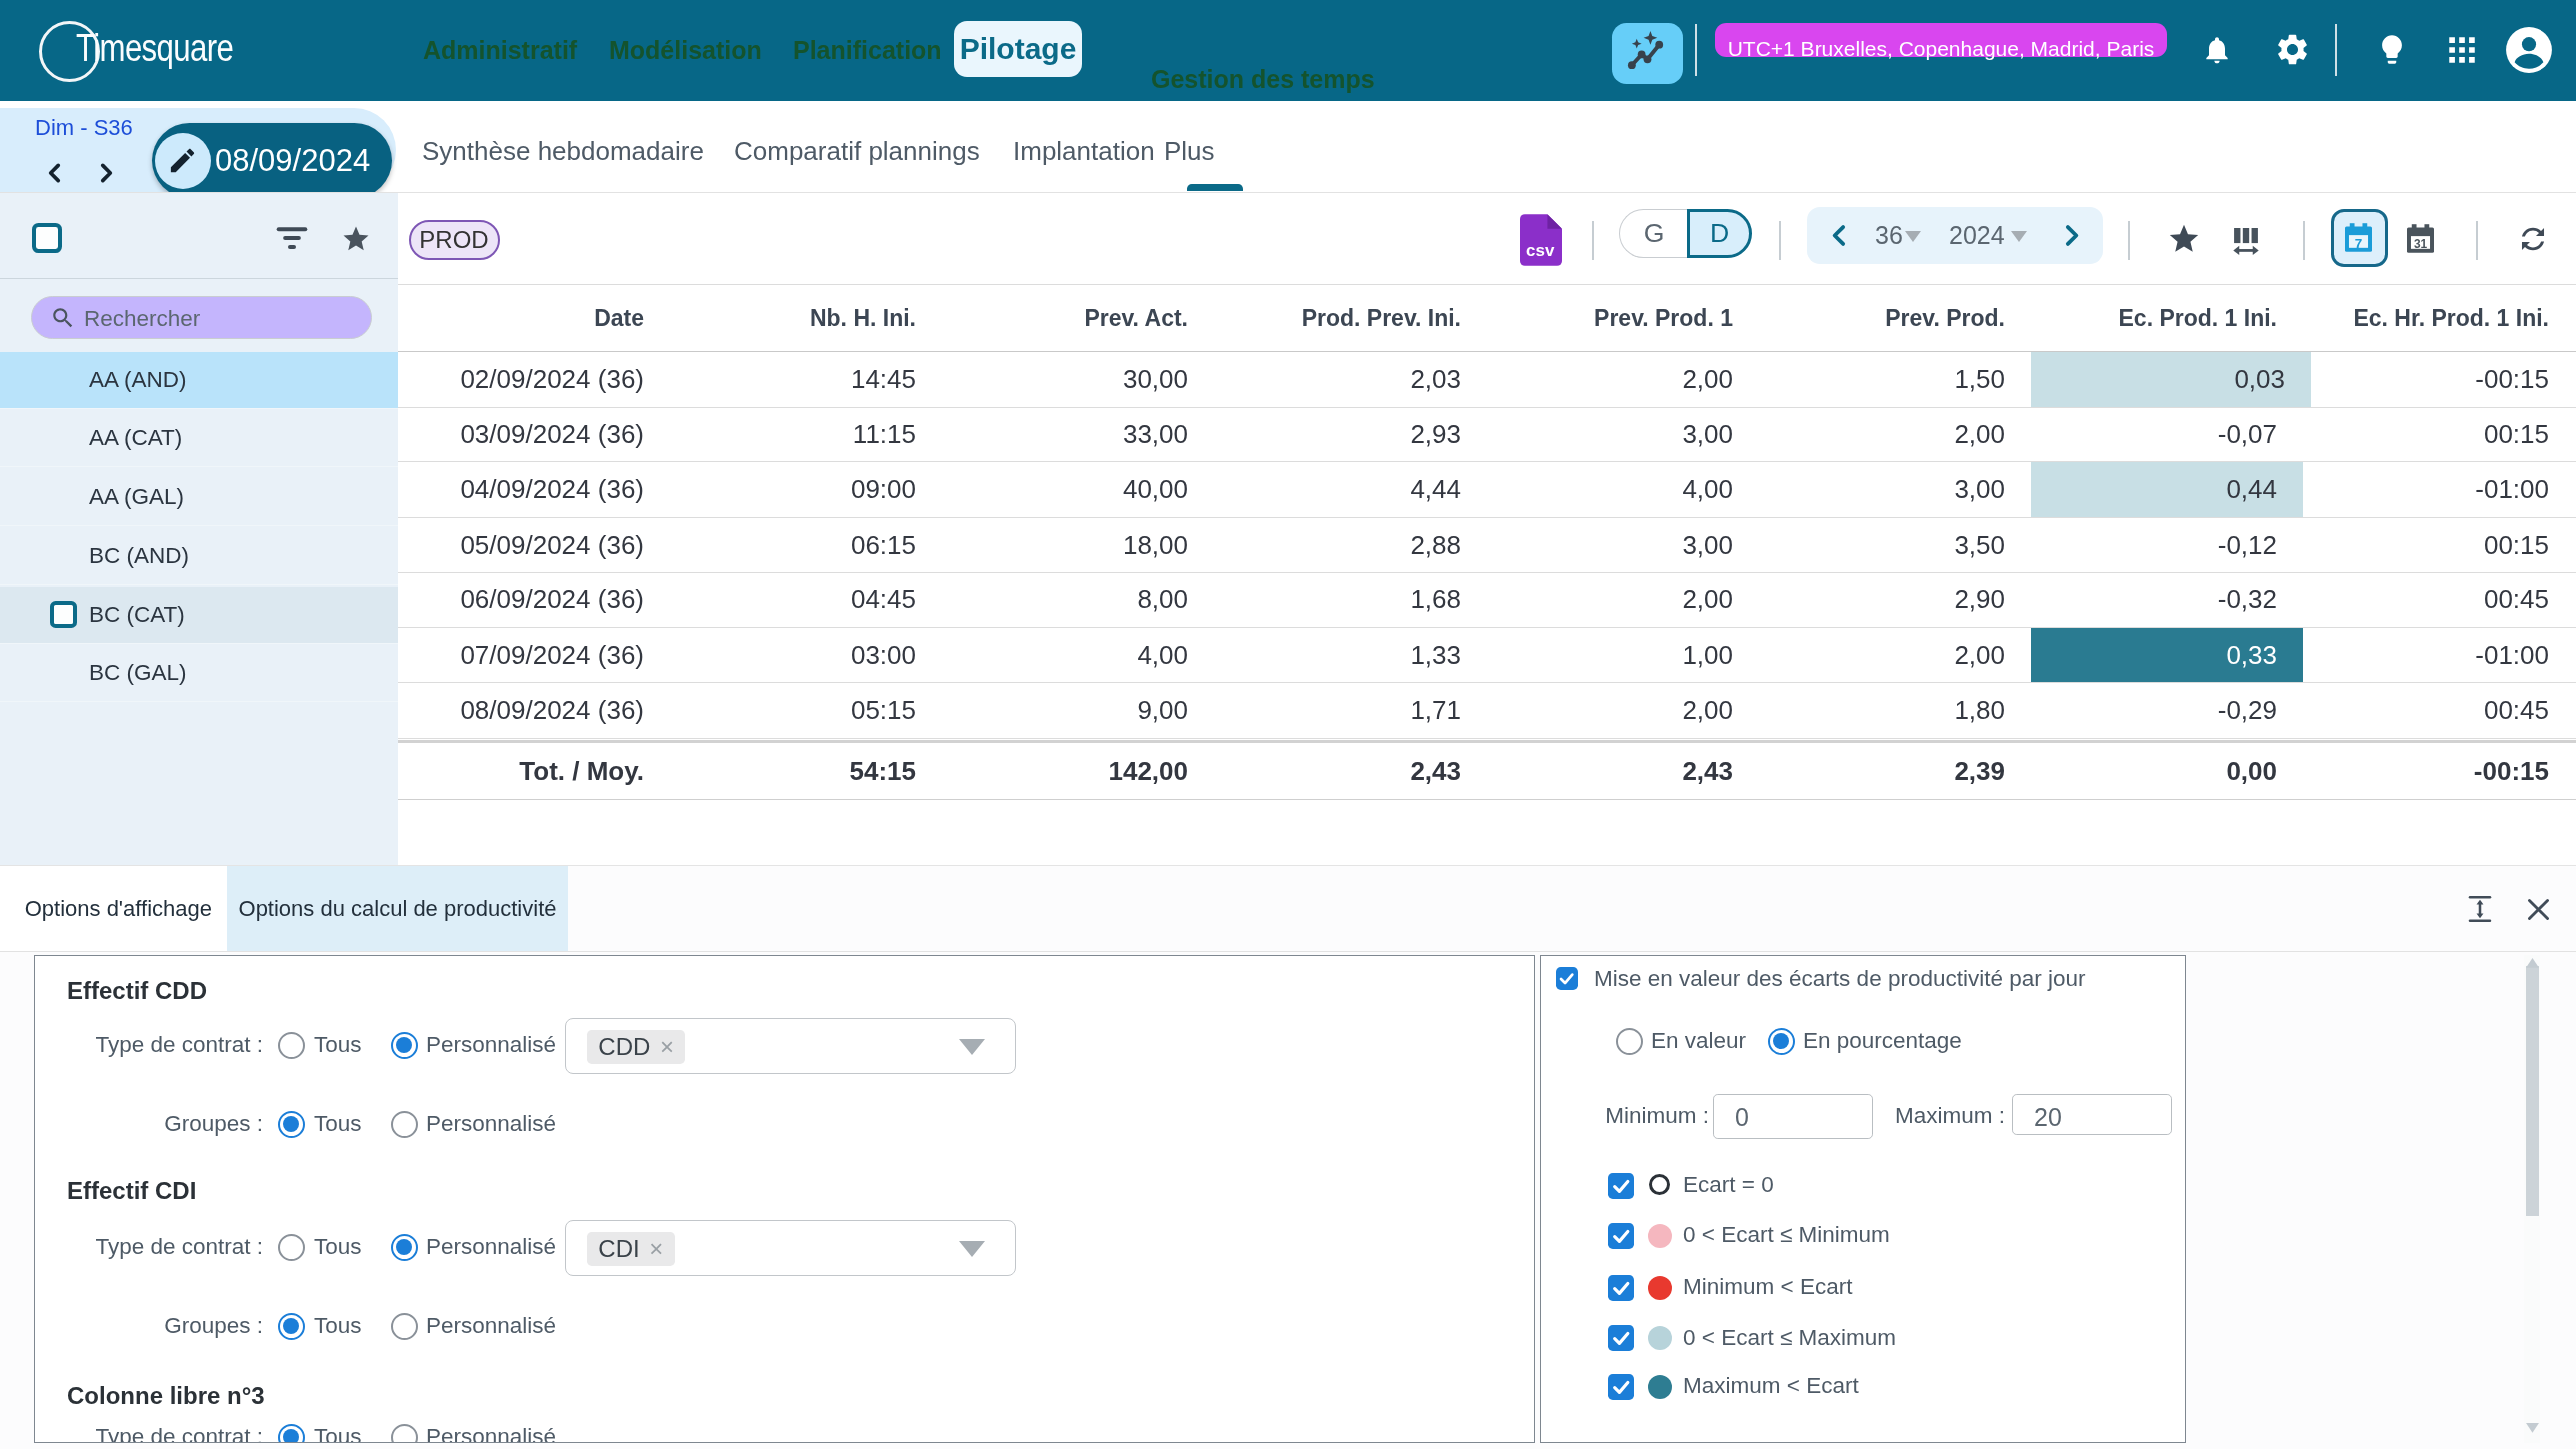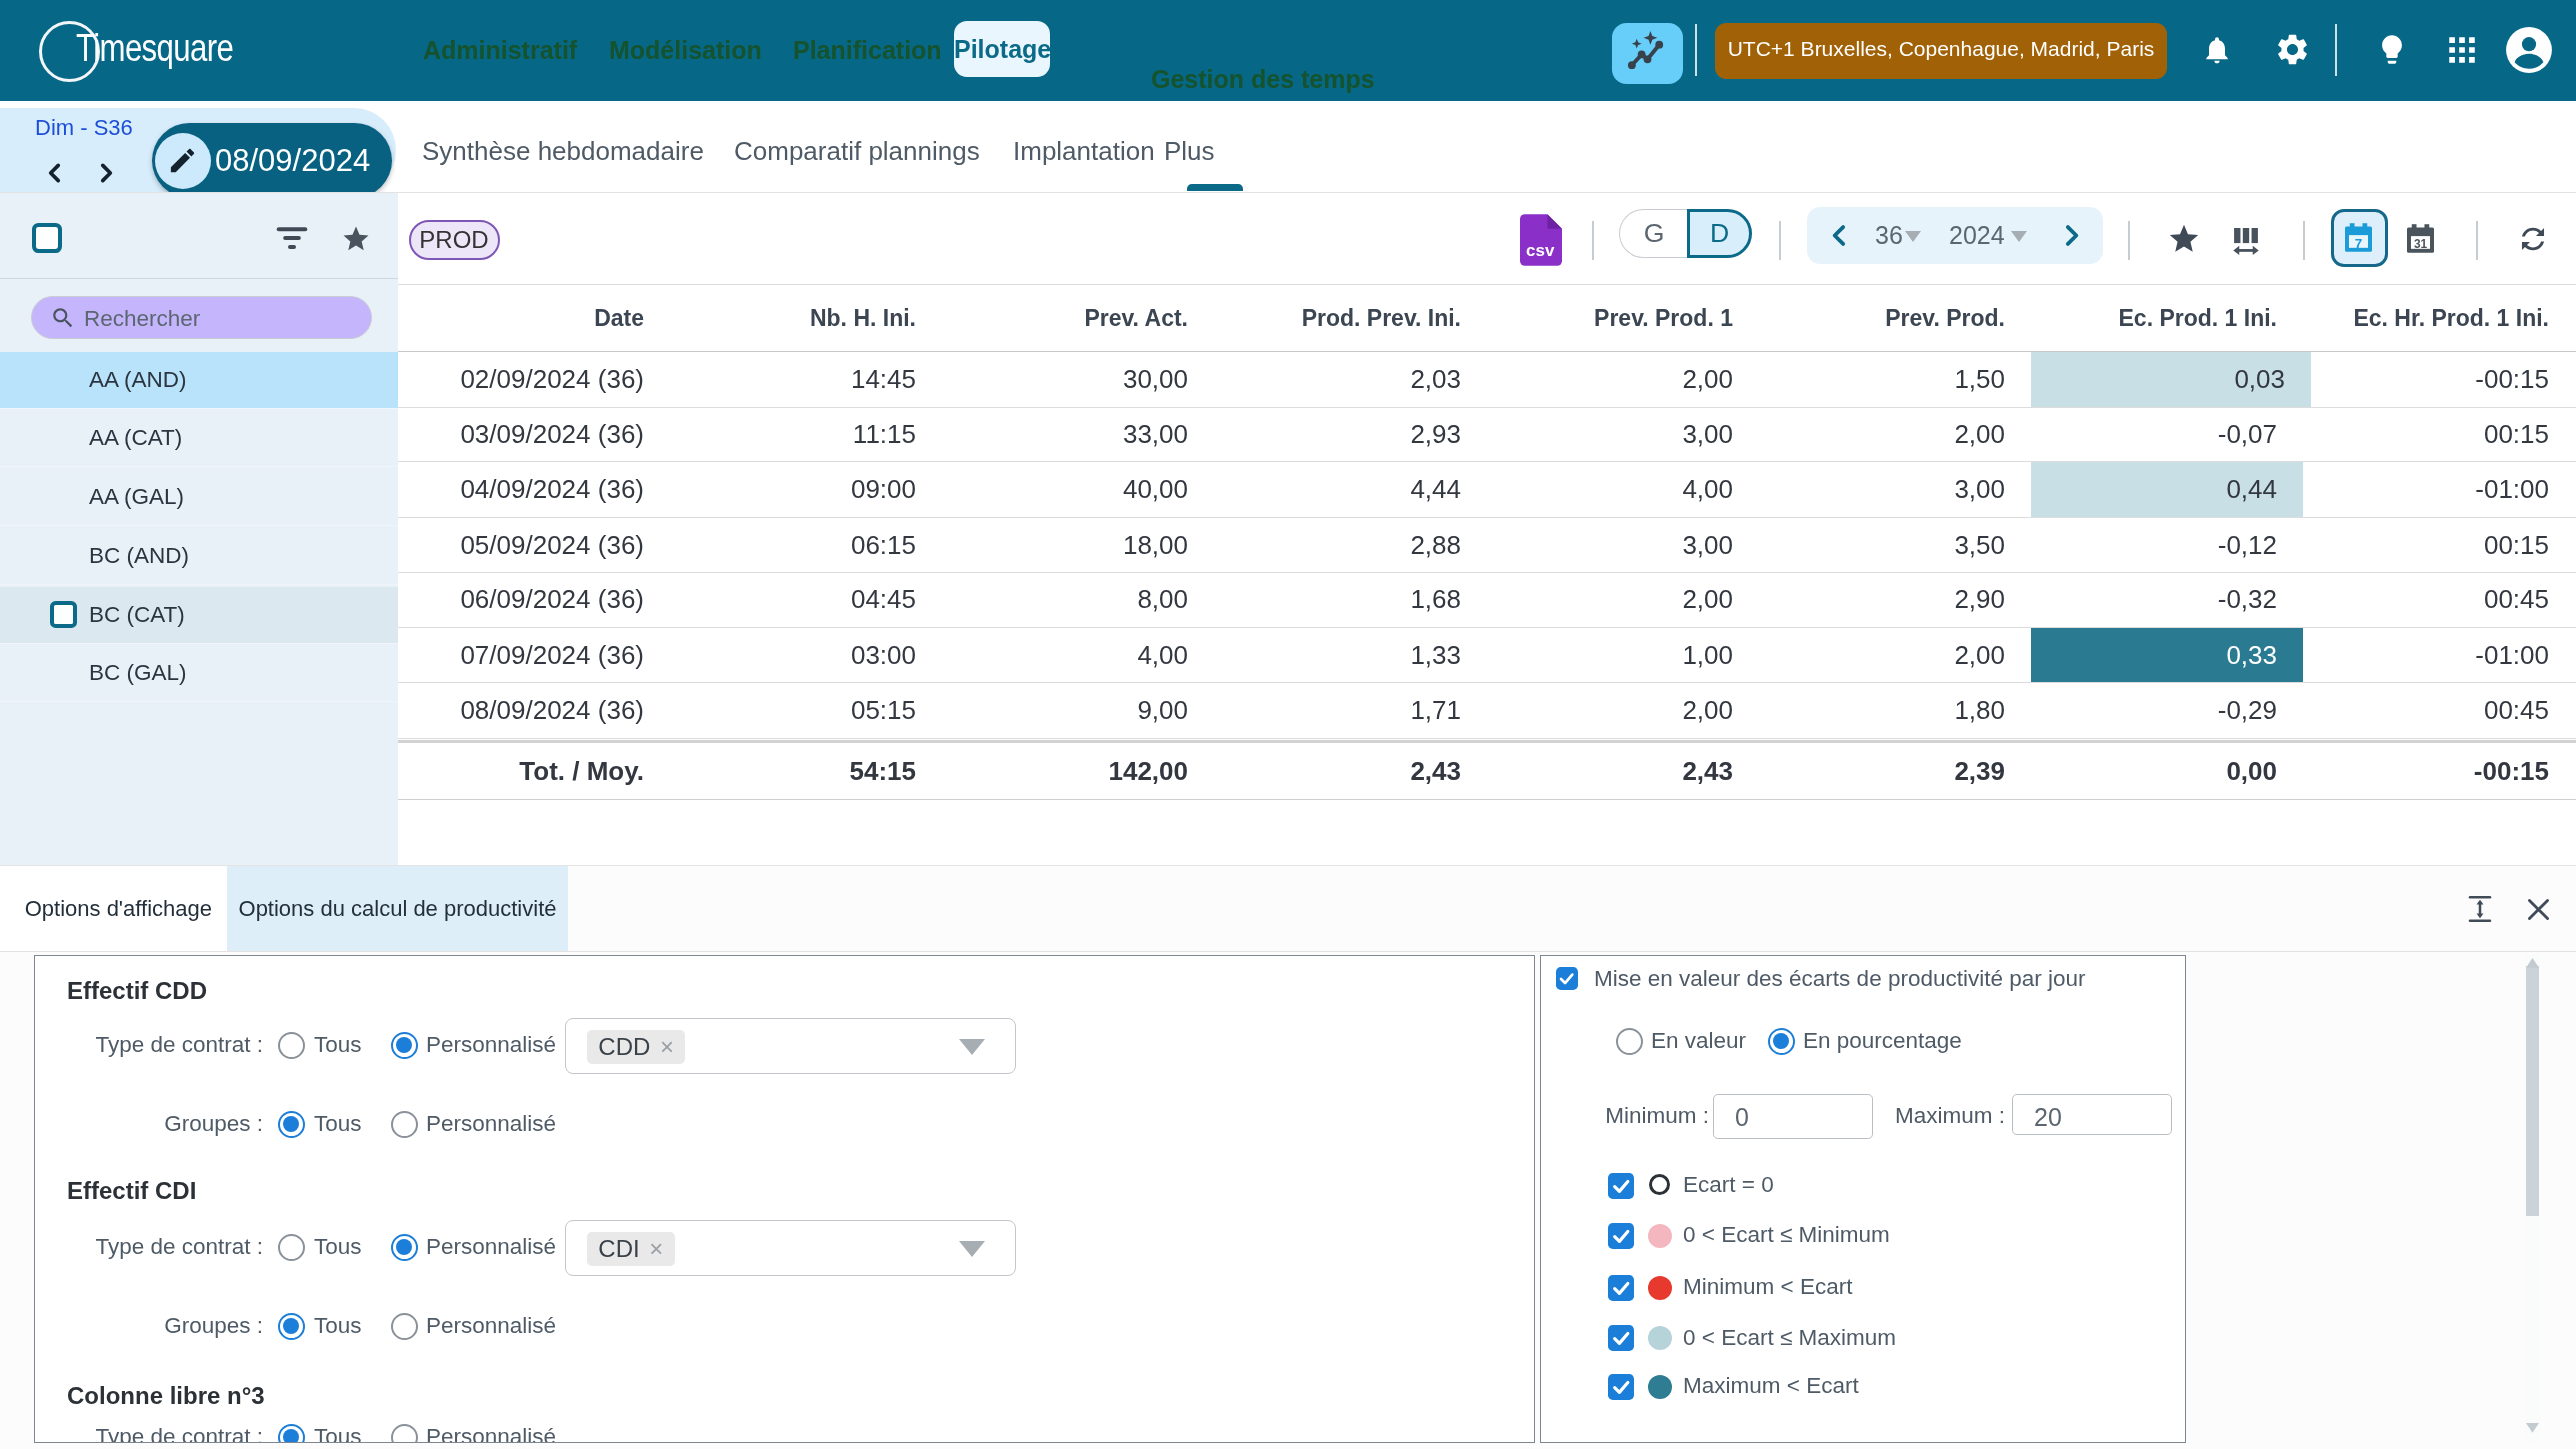--- a/index.html
+++ b/index.html
@@ -4,26 +4,26 @@
 <style>
 * { margin:0; padding:0; box-sizing:border-box; }
 html,body { width:2576px; height:1449px; overflow:hidden; background:#fff; }
 body { font-family:"Liberation Sans", sans-serif; }
 #page { position:relative; width:2576px; height:1449px; overflow:hidden; }
 .abs { position:absolute; }
 
 
 #nav { position:absolute; left:0; top:0; width:2576px; height:101px; background:#076787; }
 .navitem { position:absolute; top:0; height:101px; line-height:101px; color:#14532d; font-size:25px; font-weight:700; white-space:nowrap; }
-#pilotage { position:absolute; left:954px; top:21px; width:96px; height:56px; background:#eaf6fd; border-radius:13px; color:#0b6a88; font-size:25px; font-weight:700; text-align:center; line-height:56px; }
+#pilotage { position:absolute; left:954px; top:21px; width:128px; height:56px; background:#eaf6fd; border-radius:13px; color:#0b6a88; font-size:30px; font-weight:700; text-align:center; line-height:56px; }
 #logo-circle { position:absolute; left:39px; top:21px; width:61px; height:61px; border:3.2px solid #f2f6f8; border-radius:50%; }
 #logo-text { position:absolute; left:76px; top:26px; color:#fbfdfe; font-size:39px; font-weight:400; letter-spacing:-0.8px; transform:scaleX(0.8); transform-origin:left center; }
 #chartbtn { position:absolute; left:1612px; top:22.5px; width:71px; height:61px; background:#66cef8; border-radius:14.5px; }
 #navdiv1 { position:absolute; left:1695px; top:24px; width:2.4px; height:52px; background:#cfe0e6; }
-#utcpill { position:absolute; left:1715px; top:23px; width:452px; height:56px; background:#a16207; border-radius:11.3px; color:#fff; font-size:21px; line-height:52px; text-align:center; white-space:nowrap; }
+#utcpill { position:absolute; left:1715px; top:23px; width:452px; height:34px; background:#d946ef; border-radius:11.3px; color:#fff; font-size:21px; line-height:52px; text-align:center; white-space:nowrap; }
 #navdiv2 { position:absolute; left:2335px; top:24px; width:2.4px; height:52px; background:#cfe0e6; }
 
 
 #subhdr { position:absolute; left:0; top:101px; width:2576px; height:93px; background:#fff; }
 #datecapsule { position:absolute; left:0; top:7.2px; width:396px; height:84px; background:#d8edfc; border-radius:0 42px 42px 0; }
 #dims36 { position:absolute; left:35px; top:6.4px; color:#1d4ed8; font-size:22px; }
 #datepill { position:absolute; left:152px; top:15.3px; width:240px; height:75px; background:#09608082; border-radius:38px; background:#086181; box-shadow:0 2.4px 4.8px rgba(0,0,0,.25); }
 #pencilcirc { position:absolute; left:3.2px; top:9.7px; width:56px; height:56px; background:#cdeafc; border-radius:50%; }
 #datetext { position:absolute; left:63px; top:0; height:75px; line-height:75px; color:#fff; font-size:31px; }
 .tabitem { position:absolute; top:101px; height:91px; line-height:101px; color:#4e5a66; font-size:26px; white-space:nowrap; }

